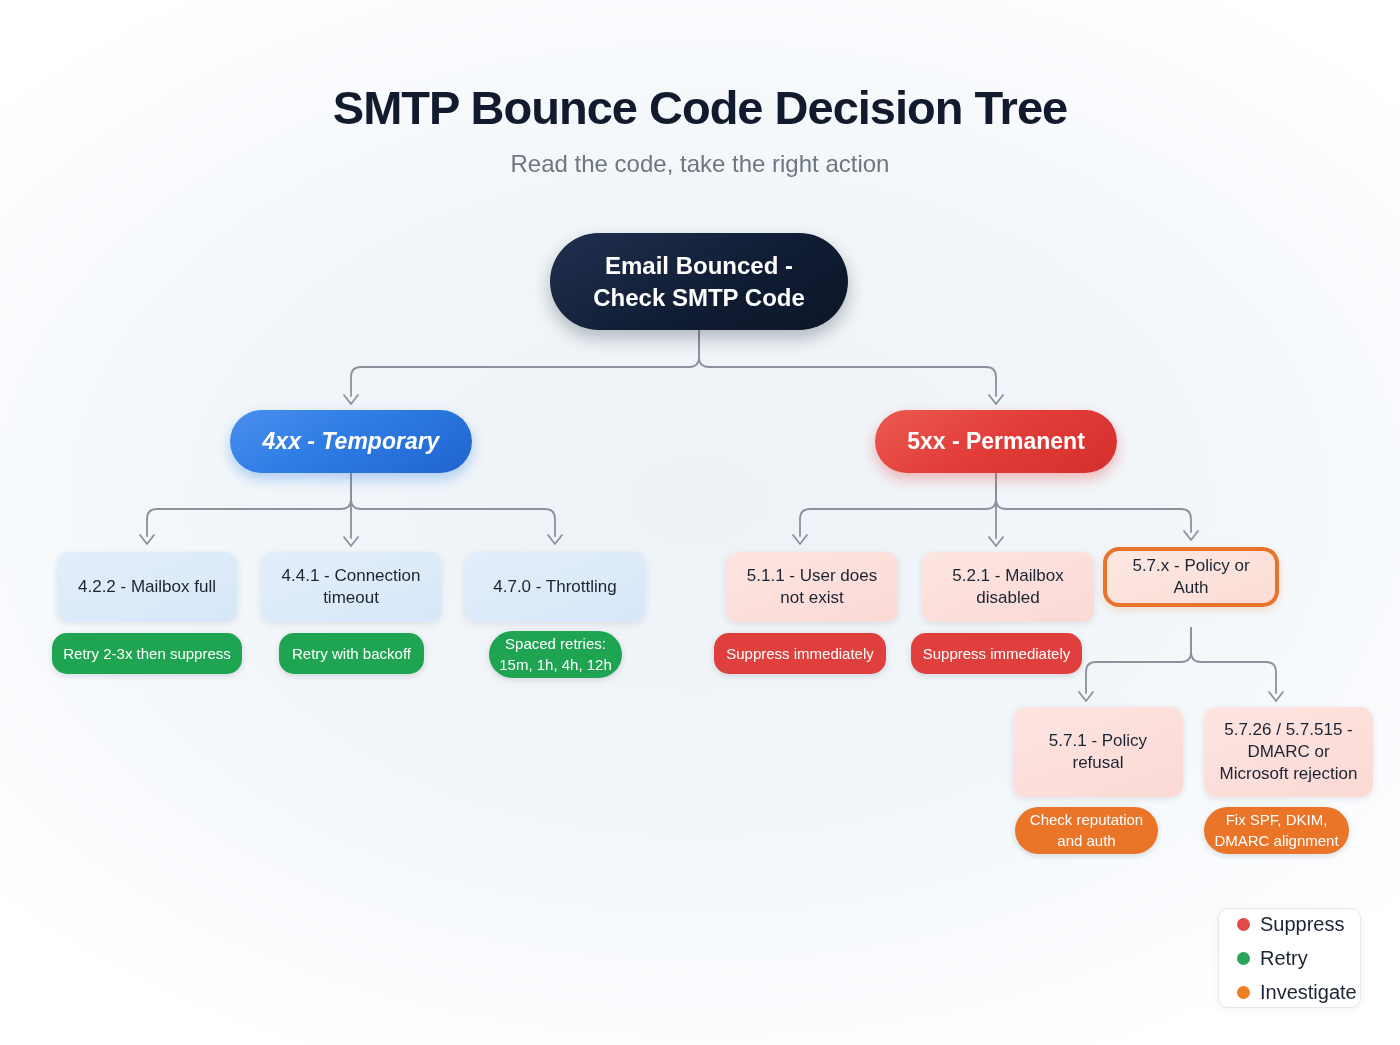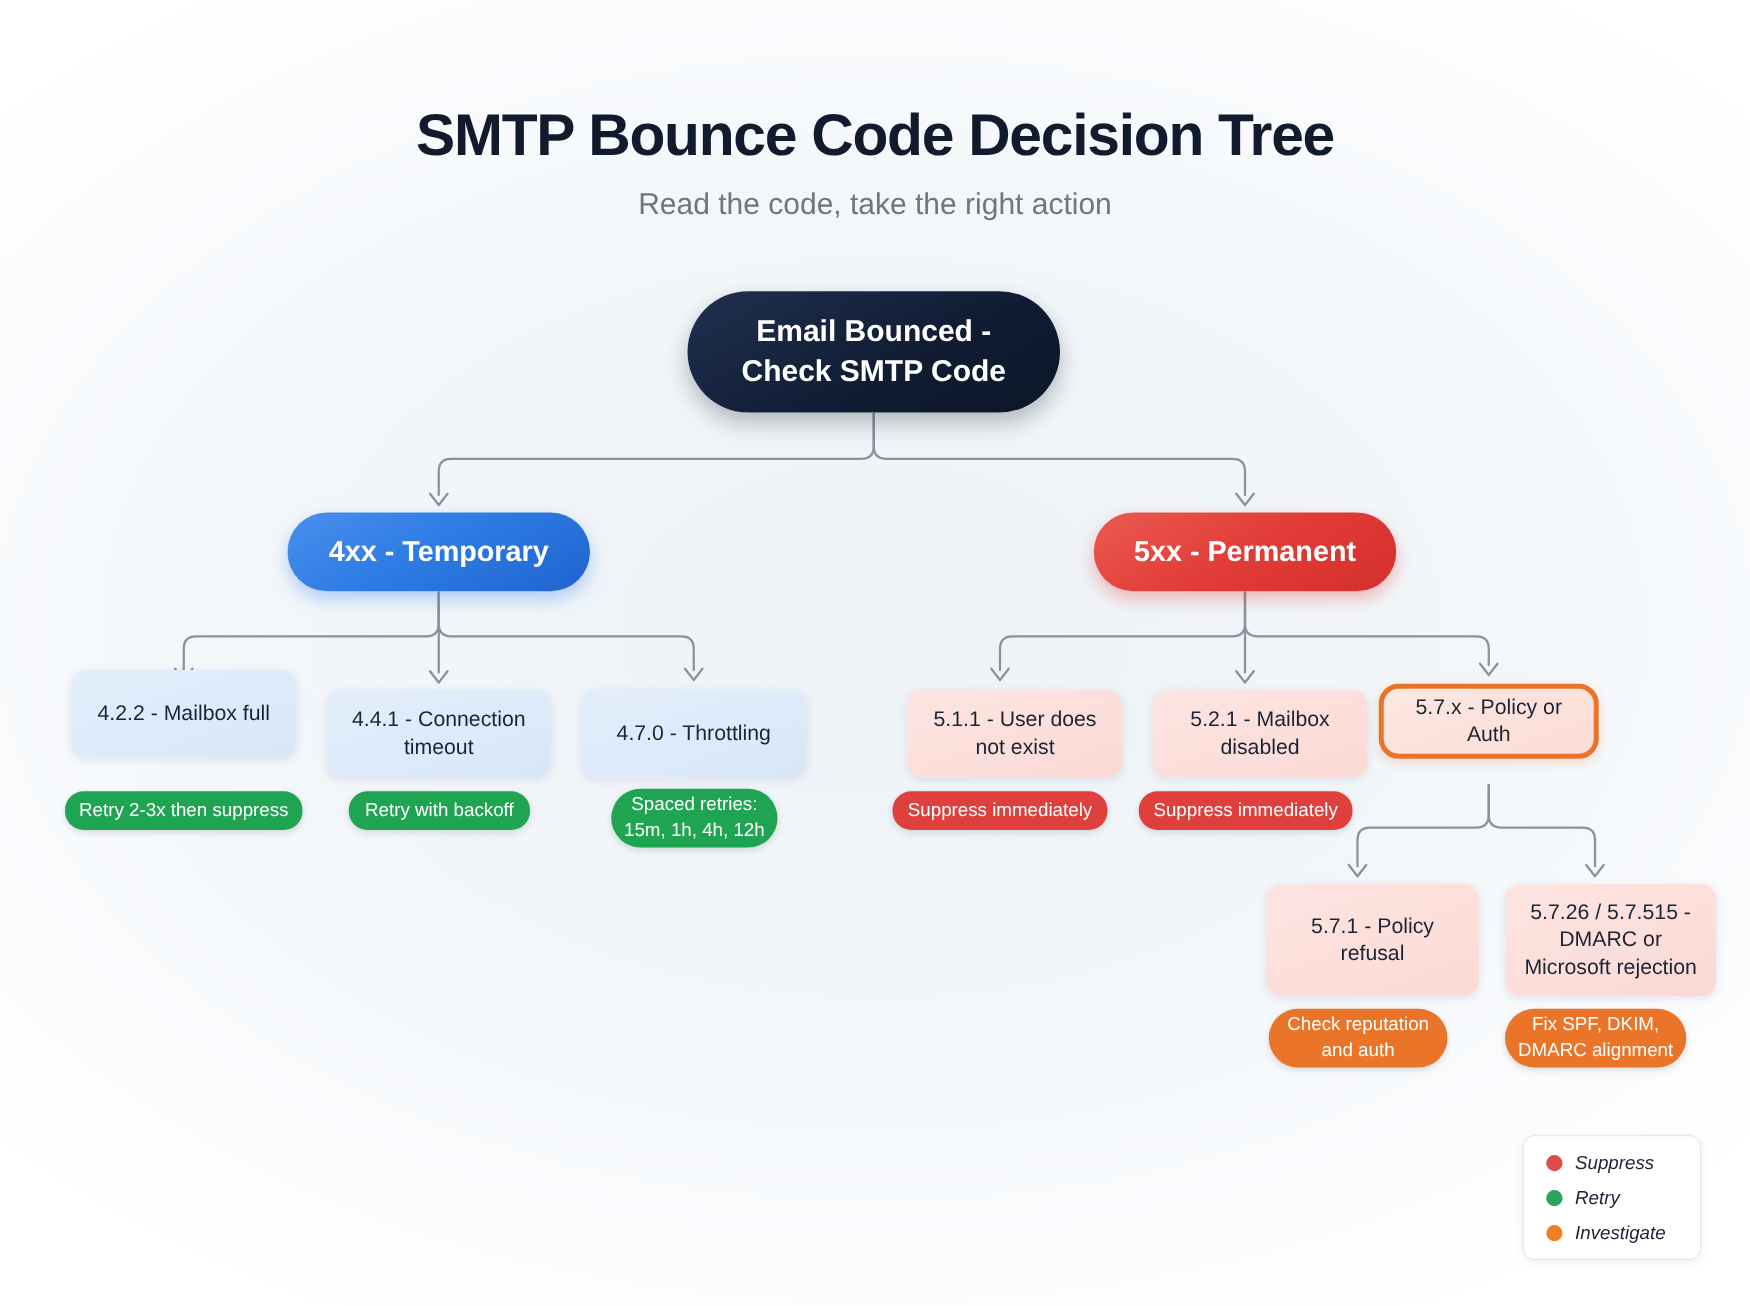--- a/index.html
+++ b/index.html
@@ -34,49 +34,50 @@
     box-shadow:0 8px 18px rgba(10,20,40,0.28);
   }
   .pill-branch{
     top:410px;width:242px;height:63px;border-radius:32px;
     color:#ffffff;font-size:23px;font-weight:700;
   }
   .pill-blue{
     left:230px;
     background:linear-gradient(150deg,#4a8fee 0%,#2e7ce4 45%,#2063cf 100%);
     box-shadow:0 6px 14px rgba(46,124,228,0.35);
+    font-style:italic;
   }
   .pill-red{
     left:875px;
     background:linear-gradient(150deg,#ea5a50 0%,#e23c38 50%,#d32f2c 100%);
     box-shadow:0 6px 14px rgba(226,60,56,0.35);
     text-align:right;
   }
   .box{
     width:180px;height:70px;border-radius:12px;padding:0 10px;
     font-size:17px;font-weight:500;color:#1c2433;
     box-shadow:0 2px 7px rgba(20,35,60,0.10);
   }
   .box-blue{background:linear-gradient(160deg,#e3eefb,#d7e7f8);}
   .box-pink{background:linear-gradient(160deg,#fde5e1,#fbd9d5);margin-left:12px;}
-  .b1{left:57px;top:536px;}
+  .b1{left:57px;top:552px;}
   .b2{left:261px;top:552px;}
   .b3{left:465px;top:552px;}
   .c1{left:714px;top:552px;width:172px;}
   .c2{left:910px;top:552px;width:172px;}
   .box-highlight{
     left:1103px;top:547px;width:176px;height:60px;
     border:4px solid #e8732a;border-radius:16px;
     background:linear-gradient(160deg,#fde8e2,#fcdcd6);
     box-shadow:0 3px 9px rgba(232,115,42,0.22);
   }
   .s1{left:1001px;top:707px;width:170px;height:90px;}
   .s2{left:1192px;top:707px;width:169px;height:90px;}
   .pill-action{
-    height:31px;border-radius:15px;color:#ffffff;font-size:15px;font-weight:500;
+    height:41px;border-radius:15px;color:#ffffff;font-size:15px;font-weight:500;
     padding:13px 12px;white-space:nowrap;box-shadow:0 2px 6px rgba(20,35,60,0.15);
   }
   .pill-tall{height:47px;border-radius:24px;white-space:normal;line-height:1.35;padding:0 10px;}
   .pill-green{background:#1fa452;}
   .pill-redp{background:#df403d;}
   .pill-orange{background:#ea7428;}
   .g1{left:52px;top:633px;width:190px;}
   .g2{left:279px;top:633px;width:145px;}
   .g3{left:489px;top:631px;width:133px;}
   .r1{left:714px;top:633px;width:172px;}
@@ -88,21 +89,21 @@
     background:#ffffff;border:1px solid #e4e8ec;border-radius:10px;
     box-shadow:0 2px 8px rgba(20,35,60,0.06);
     display:flex;flex-direction:column;justify-content:center;gap:11px;
     padding:0 18px;box-sizing:border-box;z-index:1;
   }
   .legend-row{display:flex;align-items:center;gap:10px;}
   .legend-dot{width:13px;height:13px;border-radius:50%;flex:0 0 auto;}
   .dot-suppress{background:#e04b49;}
   .dot-retry{background:#27a35b;}
   .dot-investigate{background:#ef7d22;}
-  .legend-label{font-size:15px;color:#1c2433;font-style:italic;}
+  .legend-label{font-size:20px;color:#1c2433;}
 </style>
 </head>
 <body>
 
 <div class="canvas">
 
   <div class="title">SMTP Bounce Code Decision Tree</div>
   <div class="subtitle">Read the code, take the right action</div>
 
   <svg class="connectors" width="1400" height="1045" viewBox="0 0 1400 1045" fill="none" stroke="#8b919d" stroke-width="1.8" stroke-linecap="round" stroke-linejoin="round">

